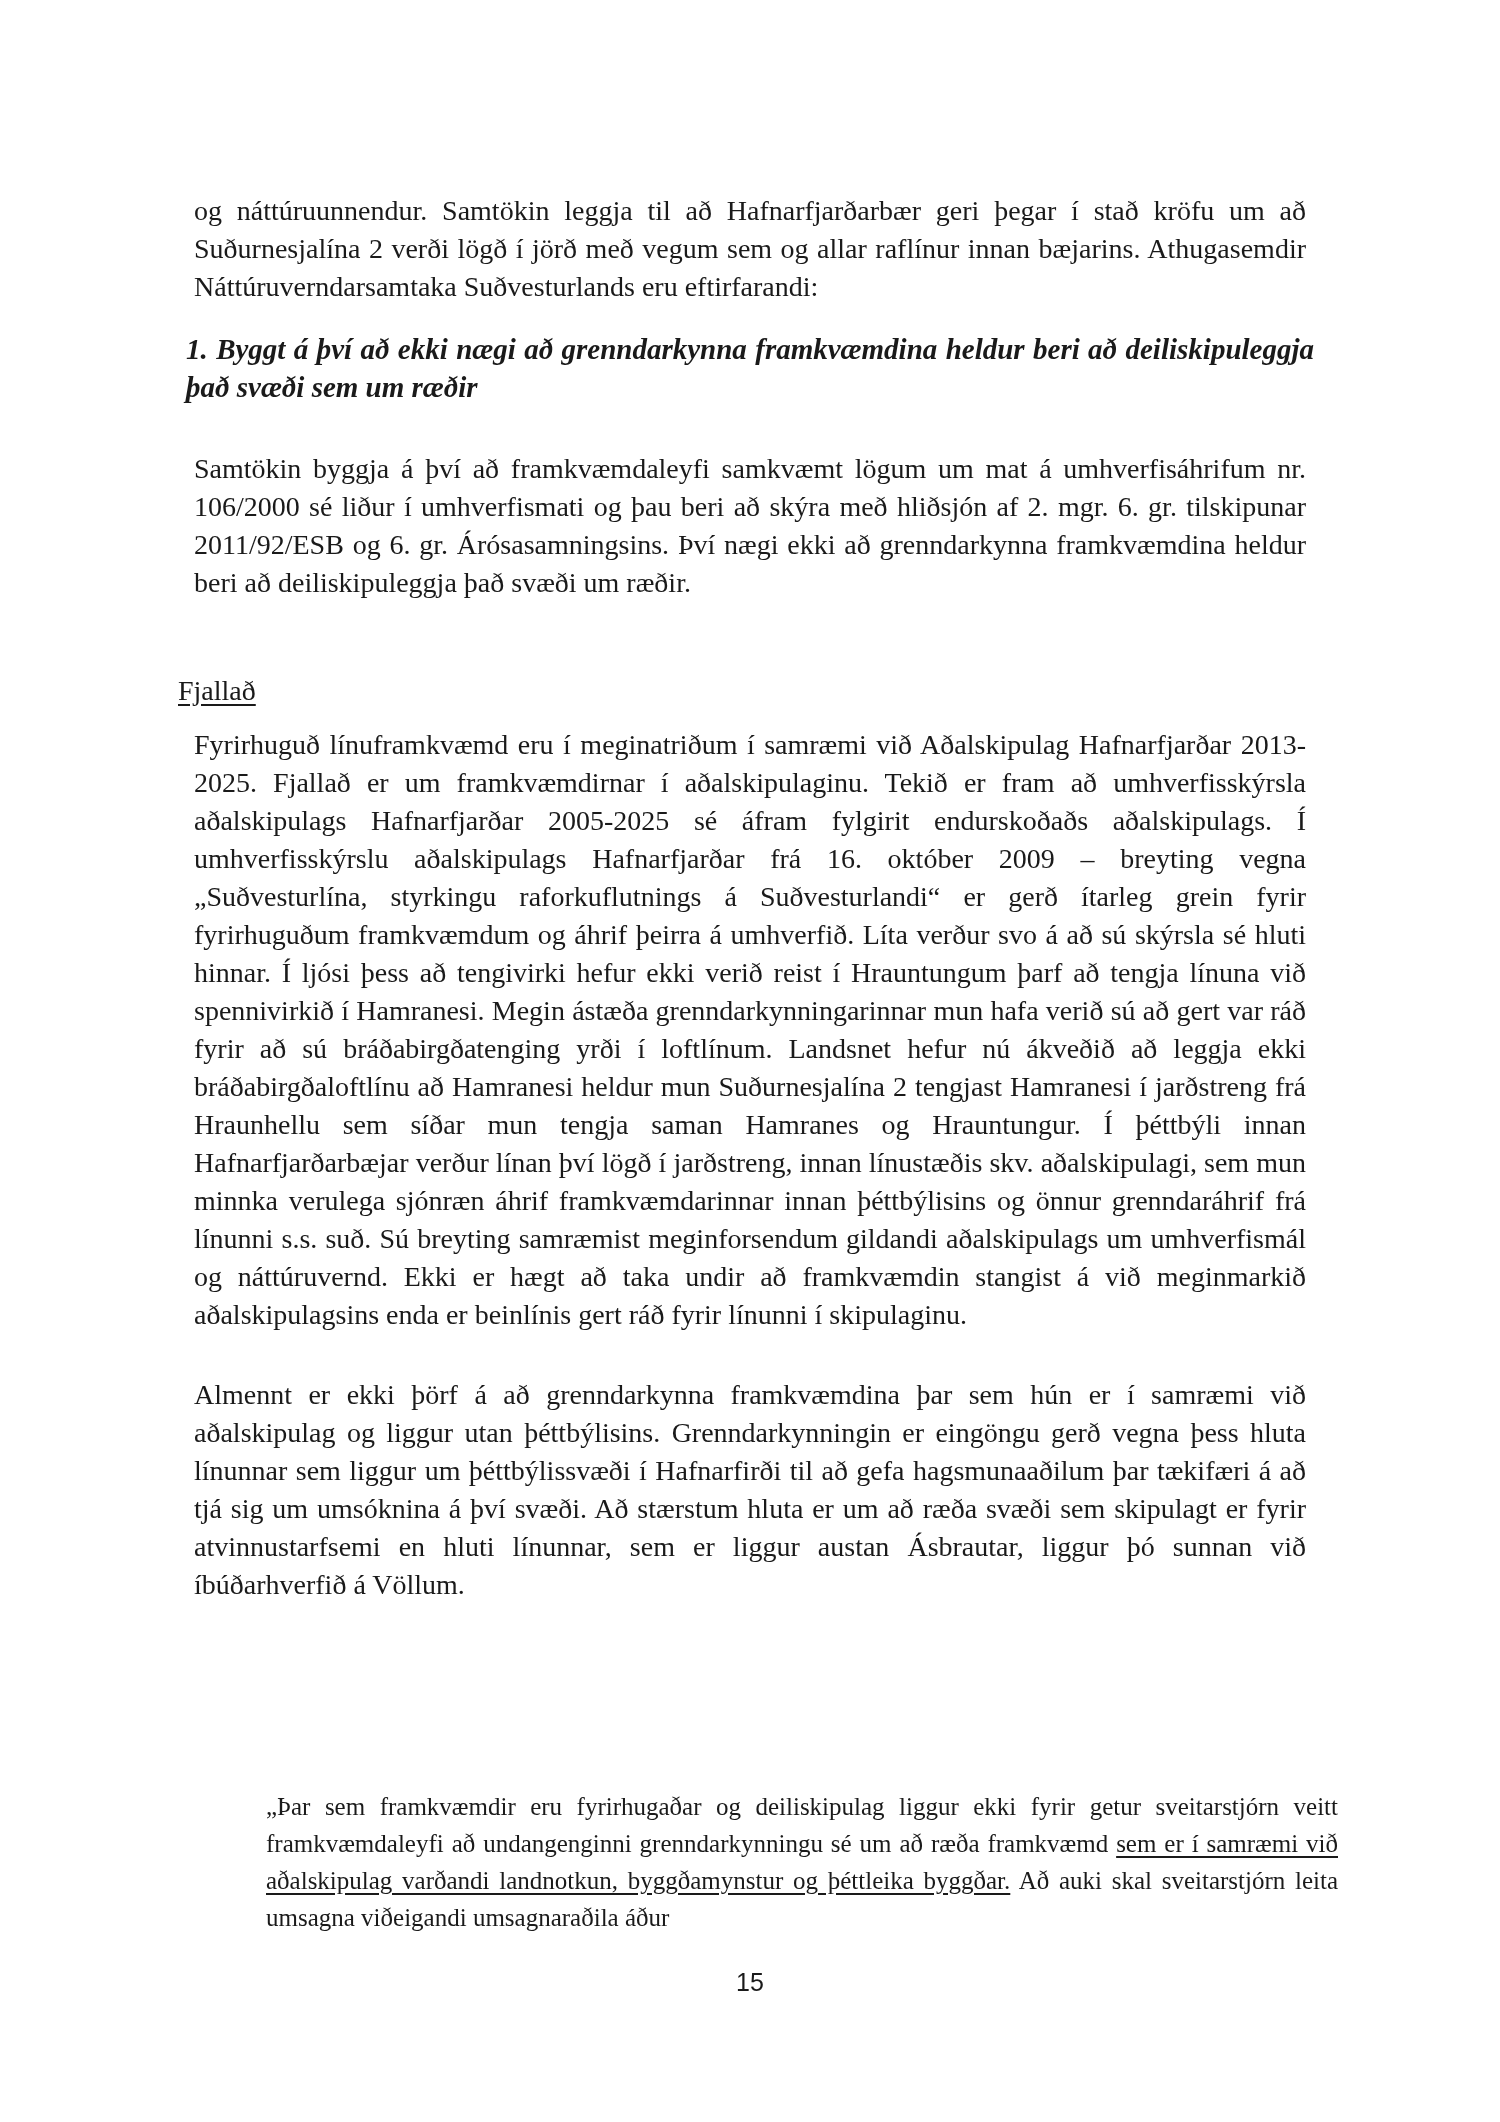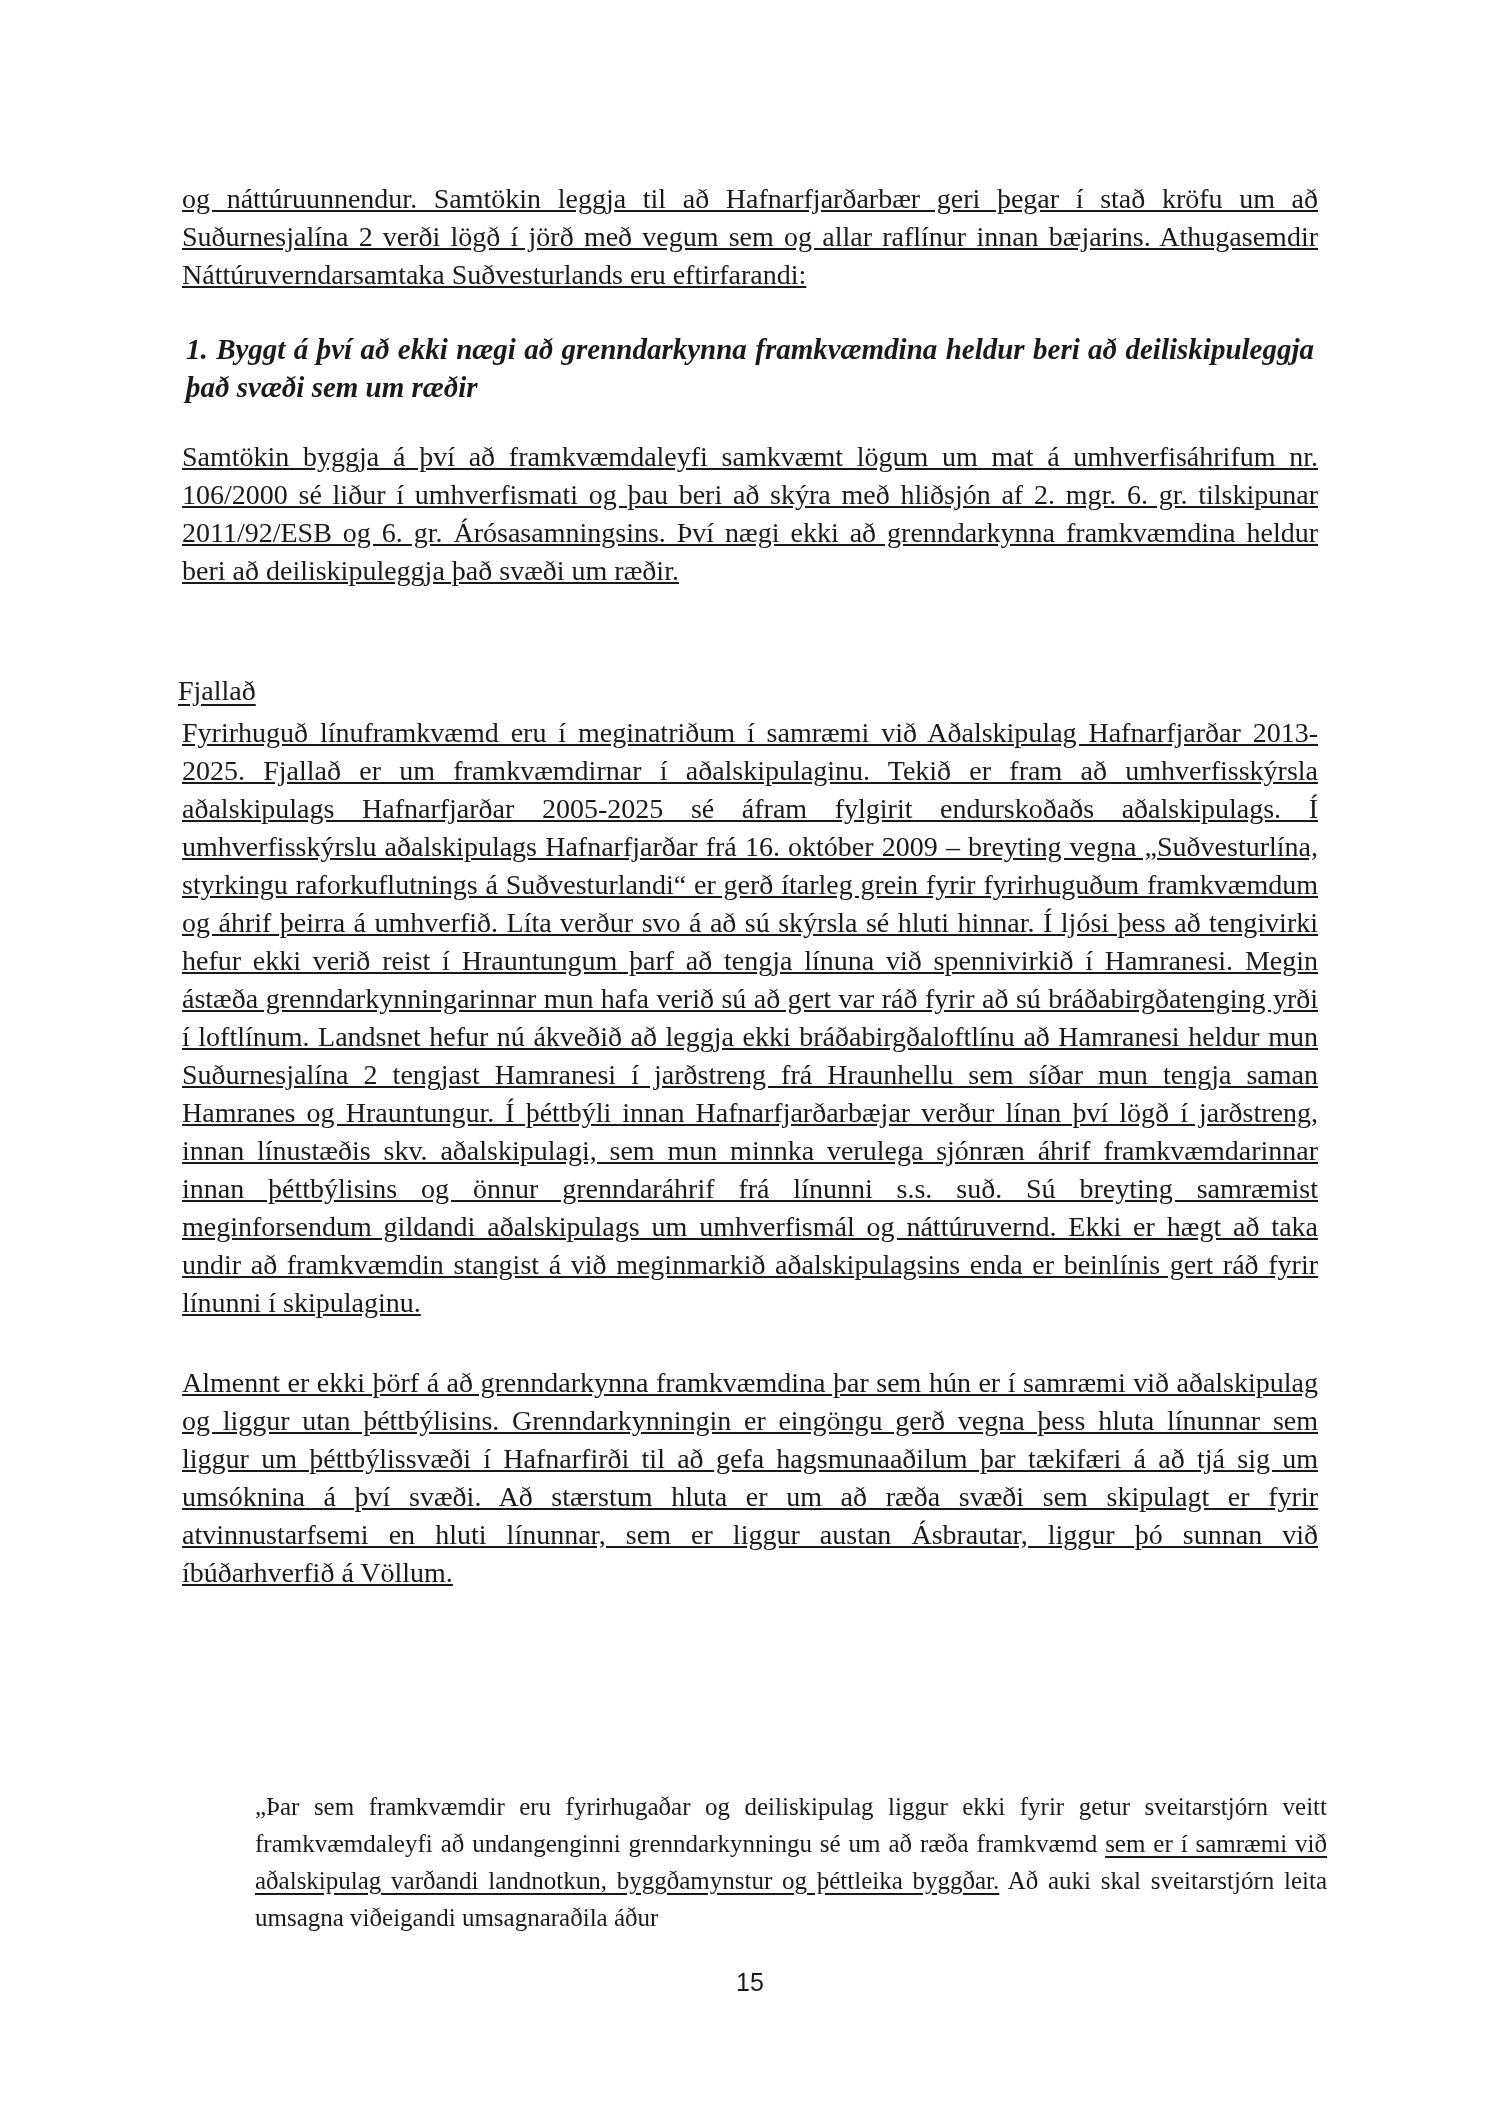--- a/index.html
+++ b/index.html
@@ -5,28 +5,28 @@
   html, body { margin: 0; padding: 0; background: #ffffff; }
   body { width: 1500px; height: 2122px; position: relative; overflow: hidden; }
   .page {
     position: absolute; left: 0; top: 0; width: 1500px; height: 2122px; background: #fff;
   }
   .col {
     position: absolute; left: 178px; width: 1144px;
     font-family: "Liberation Serif", "DejaVu Serif", serif;
     font-size: 28px; line-height: 38px; color: #1a1a1a;
   }
-  .p { margin: 4px; text-align: justify; text-decoration: underline; }
+  .p { margin: 16px; text-align: justify; }
   .heading {
     font-weight: bold; font-style: italic; font-size: 29px; line-height: 38px;
     text-align: justify; margin: 8px;
   }
   .u { text-decoration: underline; text-underline-offset: 4px; }
   .quote {
-    position: absolute; left: 255px; width: 1072px;
+    position: absolute; left: 266px; width: 1072px;
     font-family: "Liberation Serif", "DejaVu Serif", serif;
     font-size: 25px; line-height: 37px; color: #1a1a1a; text-align: justify;
   }
   .pagenum {
     position: absolute; top: 1968px; left: 0; width: 1500px; text-align: center;
     font-family: "Liberation Sans", "DejaVu Sans", sans-serif; font-size: 25px; color: #1a1a1a;
   }
 </style>
 </head>
 <body>

